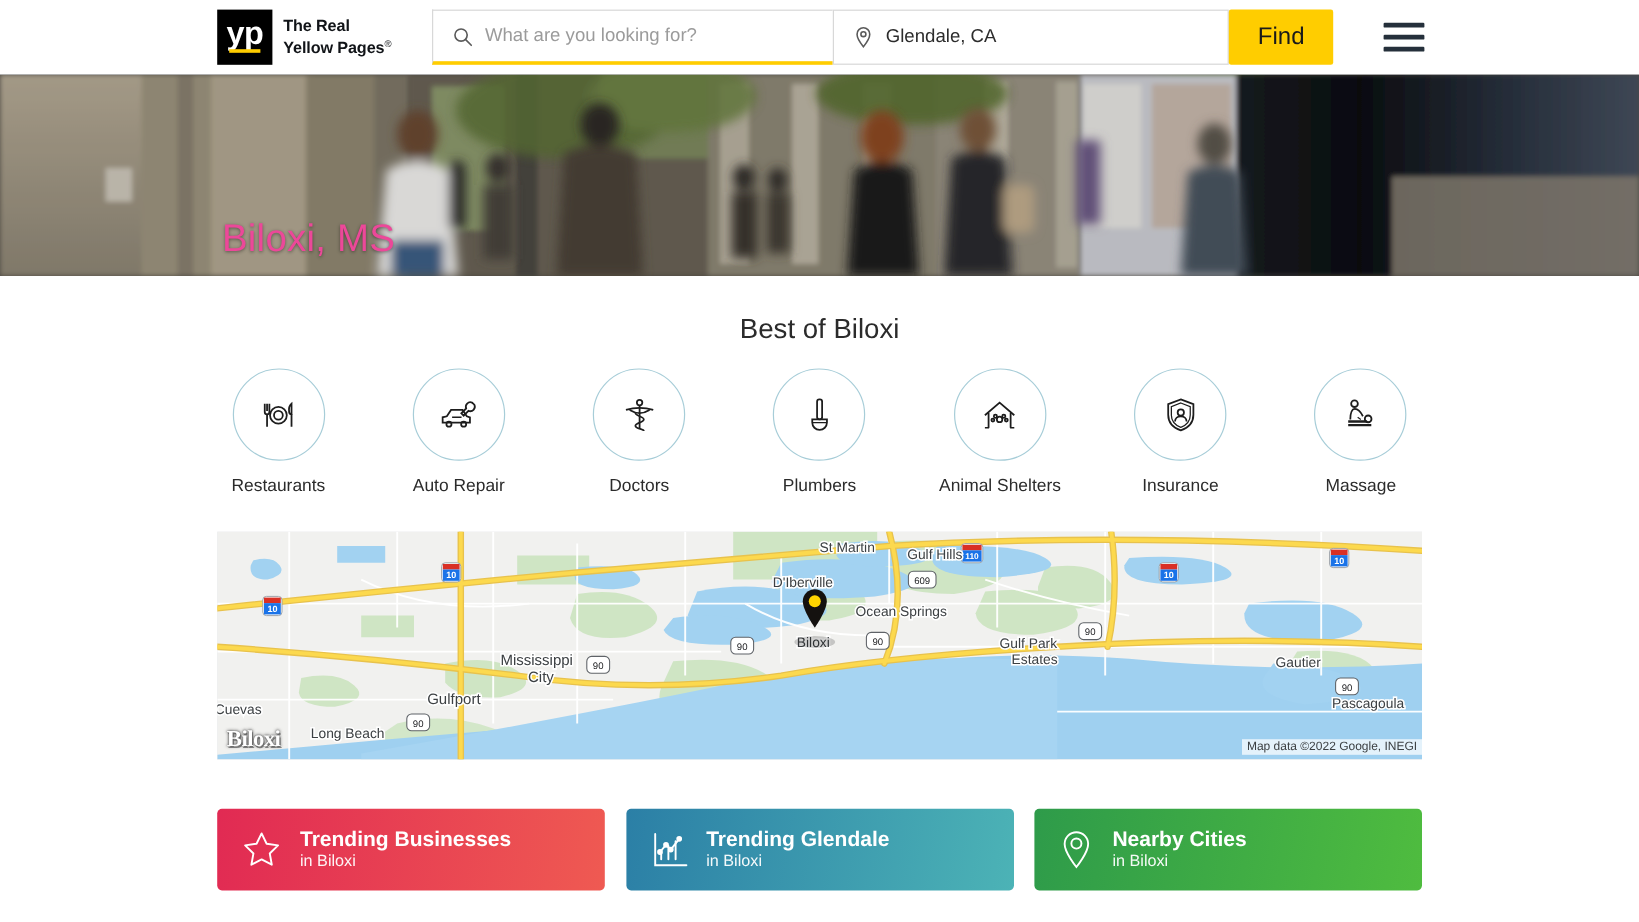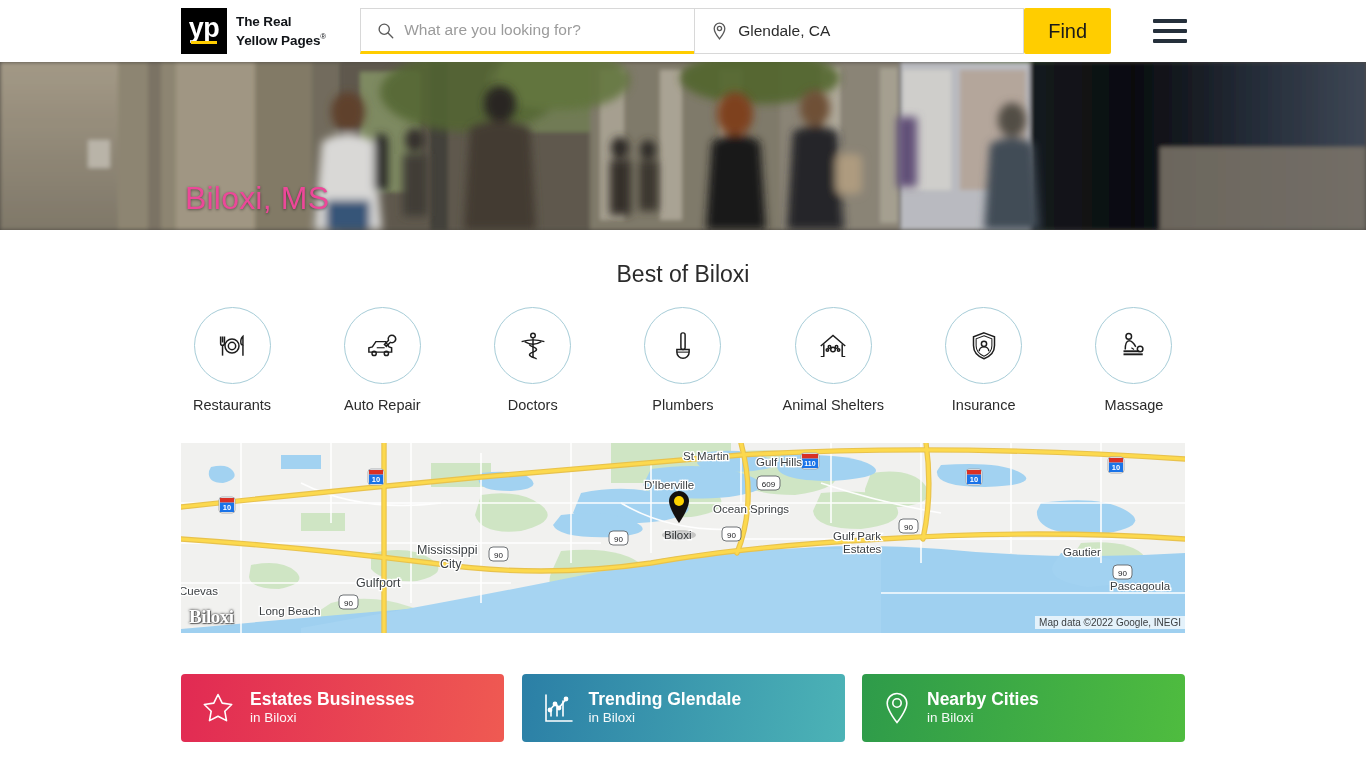--- a/index.html
+++ b/index.html
@@ -599,21 +599,21 @@
 
 <div class="cards">
 
   <a class="card" href="#" style="background:linear-gradient(100deg,#e12a53 0%,#ef5a52 100%)">
     <span class="card-ic">
       <svg width="34" height="34" viewBox="0 0 34 34" fill="none" stroke="#ffffff" stroke-width="1.6">
         <path d="M17 3.5l4.2 8.6 9.5 1.4-6.9 6.7 1.7 9.4L17 25.2l-8.5 4.4 1.7-9.4-6.9-6.7 9.5-1.4z" stroke-linejoin="round"></path>
       </svg>
     </span>
     <span>
-      <span class="card-t1" style="display:block">Estates Businesses</span>
+      <span class="card-t1" style="display:block">Trending Businesses</span>
       <span class="card-t2" style="display:block">in Biloxi</span>
     </span>
   </a>
 
   <a class="card" href="#" style="background:linear-gradient(100deg,#2b7fa6 0%,#4cb3b6 100%)">
     <span class="card-ic">
       <svg width="32" height="32" viewBox="0 0 32 32" fill="none" stroke="#ffffff" stroke-width="1.6">
         <path d="M4 3v26h26" stroke-linecap="round"></path>
         <path d="M9 24v-6M15 24v-11M21 24v-15" stroke-linecap="round"></path>
         <path d="M8 18l5-6 4 4 7-9" stroke-linecap="round" stroke-linejoin="round"></path>

